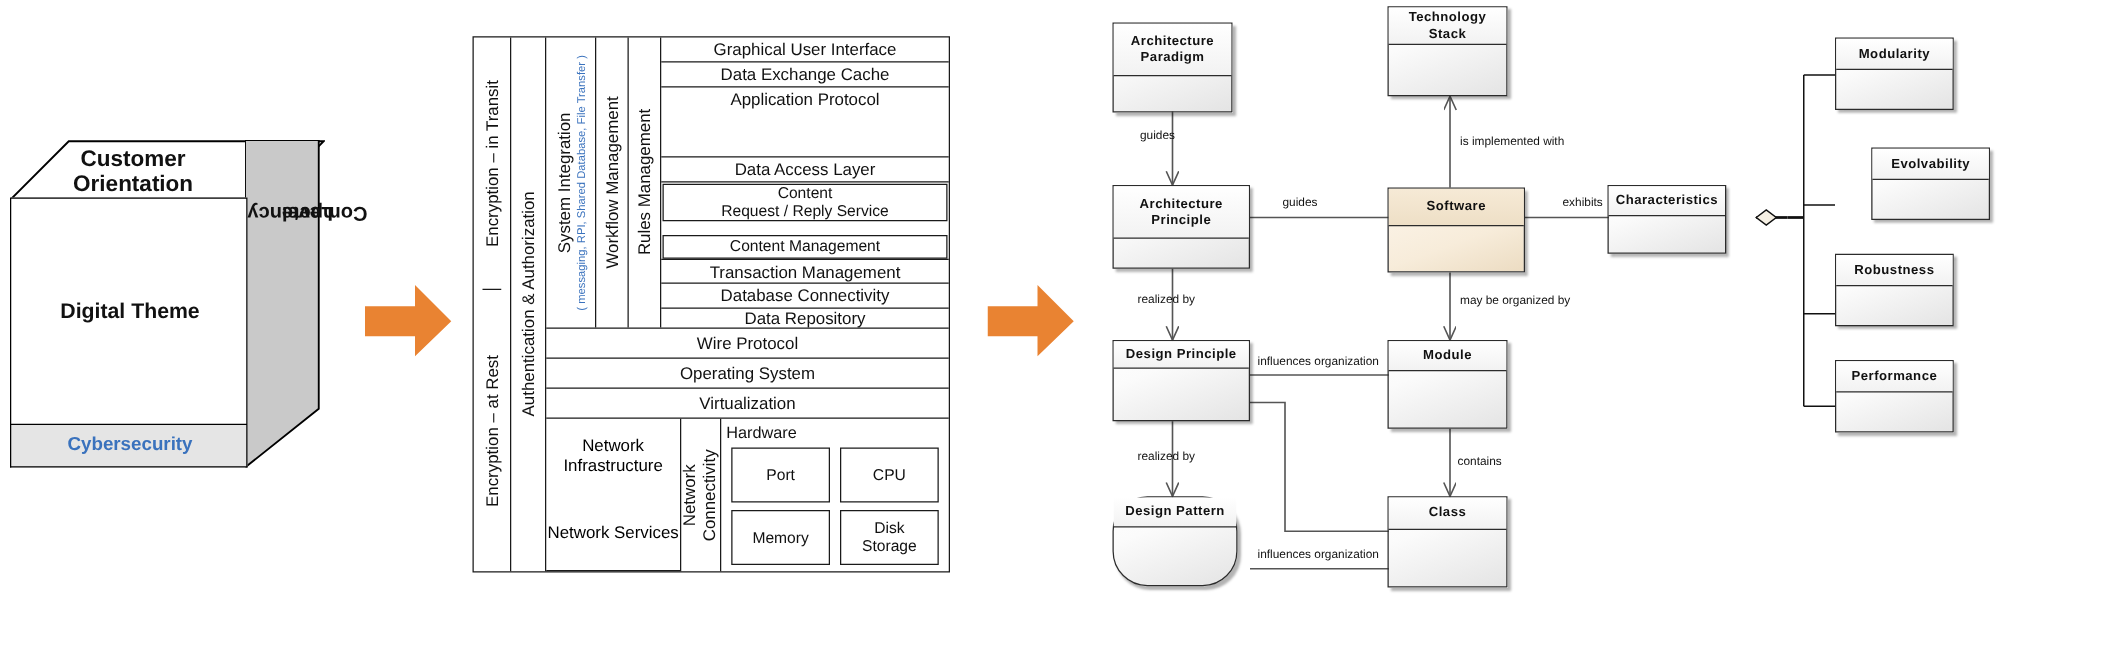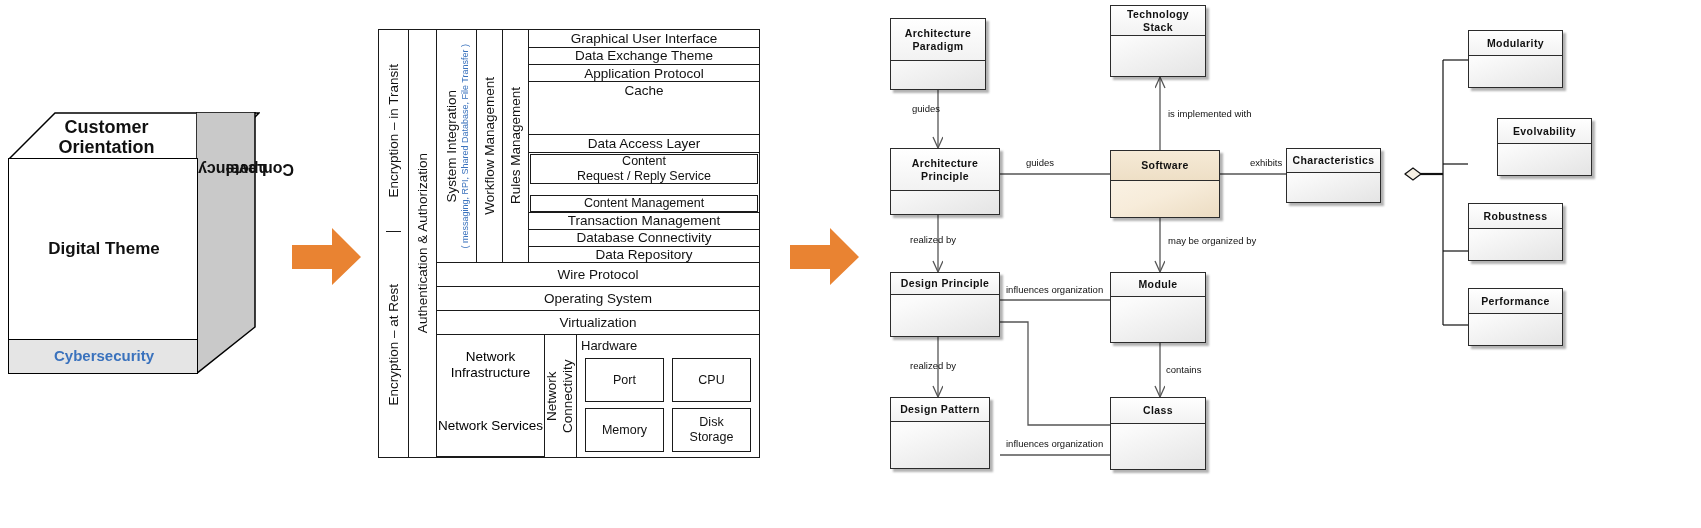--- a/index.html
+++ b/index.html
@@ -187,23 +187,22 @@
       <div class="vcol" style="width:26px;">
         <span class="vtext">Workflow Management</span>
       </div>
 
       <div class="vcol" style="width:26px;">
         <span class="vtext">Rules Management</span>
       </div>
 
       <div style="flex:1; display:flex; flex-direction:column;">
         <div class="cell first" style="height:24px;">Graphical User Interface</div>
-        <div class="cell" style="height:24px;">Data Exchange Theme</div>
+        <div class="cell" style="height:24px;">Data Exchange Cache</div>
         <div class="cell" style="height:24px;">Application Protocol</div>
-        <div class="cell" style="height:24px;">Cache</div>
         <div class="cell" style="height:25px;margin-top:36px;">Data Access Layer</div>
 
         <div style="height:43px; border-top:1.6px solid #1a1a1a; padding:1px 1px 11px 1px;">
           <div class="inner-box" style="height:100%;">
             <div>
               <div>Content</div>
               <div>Request / Reply Service</div>
             </div>
           </div>
         </div>
@@ -344,21 +343,21 @@
   <div class="uml-class" style="left:30px; top:272px; width:110px; height:65px; display:flex; flex-direction:column;">
     <div class="uml-title" style="height:22px;">Design Principle</div>
     <div class="uml-body"></div>
   </div>
 
   <div class="uml-class" style="left:250px; top:272px; width:96px; height:71px; display:flex; flex-direction:column;">
     <div class="uml-title" style="height:24px;">Module</div>
     <div class="uml-body"></div>
   </div>
 
-  <div class="uml-class" style="left:30px; top:397px; width:100px; height:72px; display:flex; flex-direction:column;">
+  <div class="uml-class" style="left:30px; top:397px; width:100px; height:72px; display:flex; flex-direction:column;border-radius:28px;">
     <div class="uml-title" style="height:24px;">Design Pattern</div>
     <div class="uml-body"></div>
   </div>
 
   <div class="uml-class" style="left:250px; top:397px; width:96px; height:73px; display:flex; flex-direction:column;">
     <div class="uml-title" style="height:26px;">Class</div>
     <div class="uml-body"></div>
   </div>
 
   <div class="uml-class" style="left:608px; top:30px; width:95px; height:58px; display:flex; flex-direction:column;">

